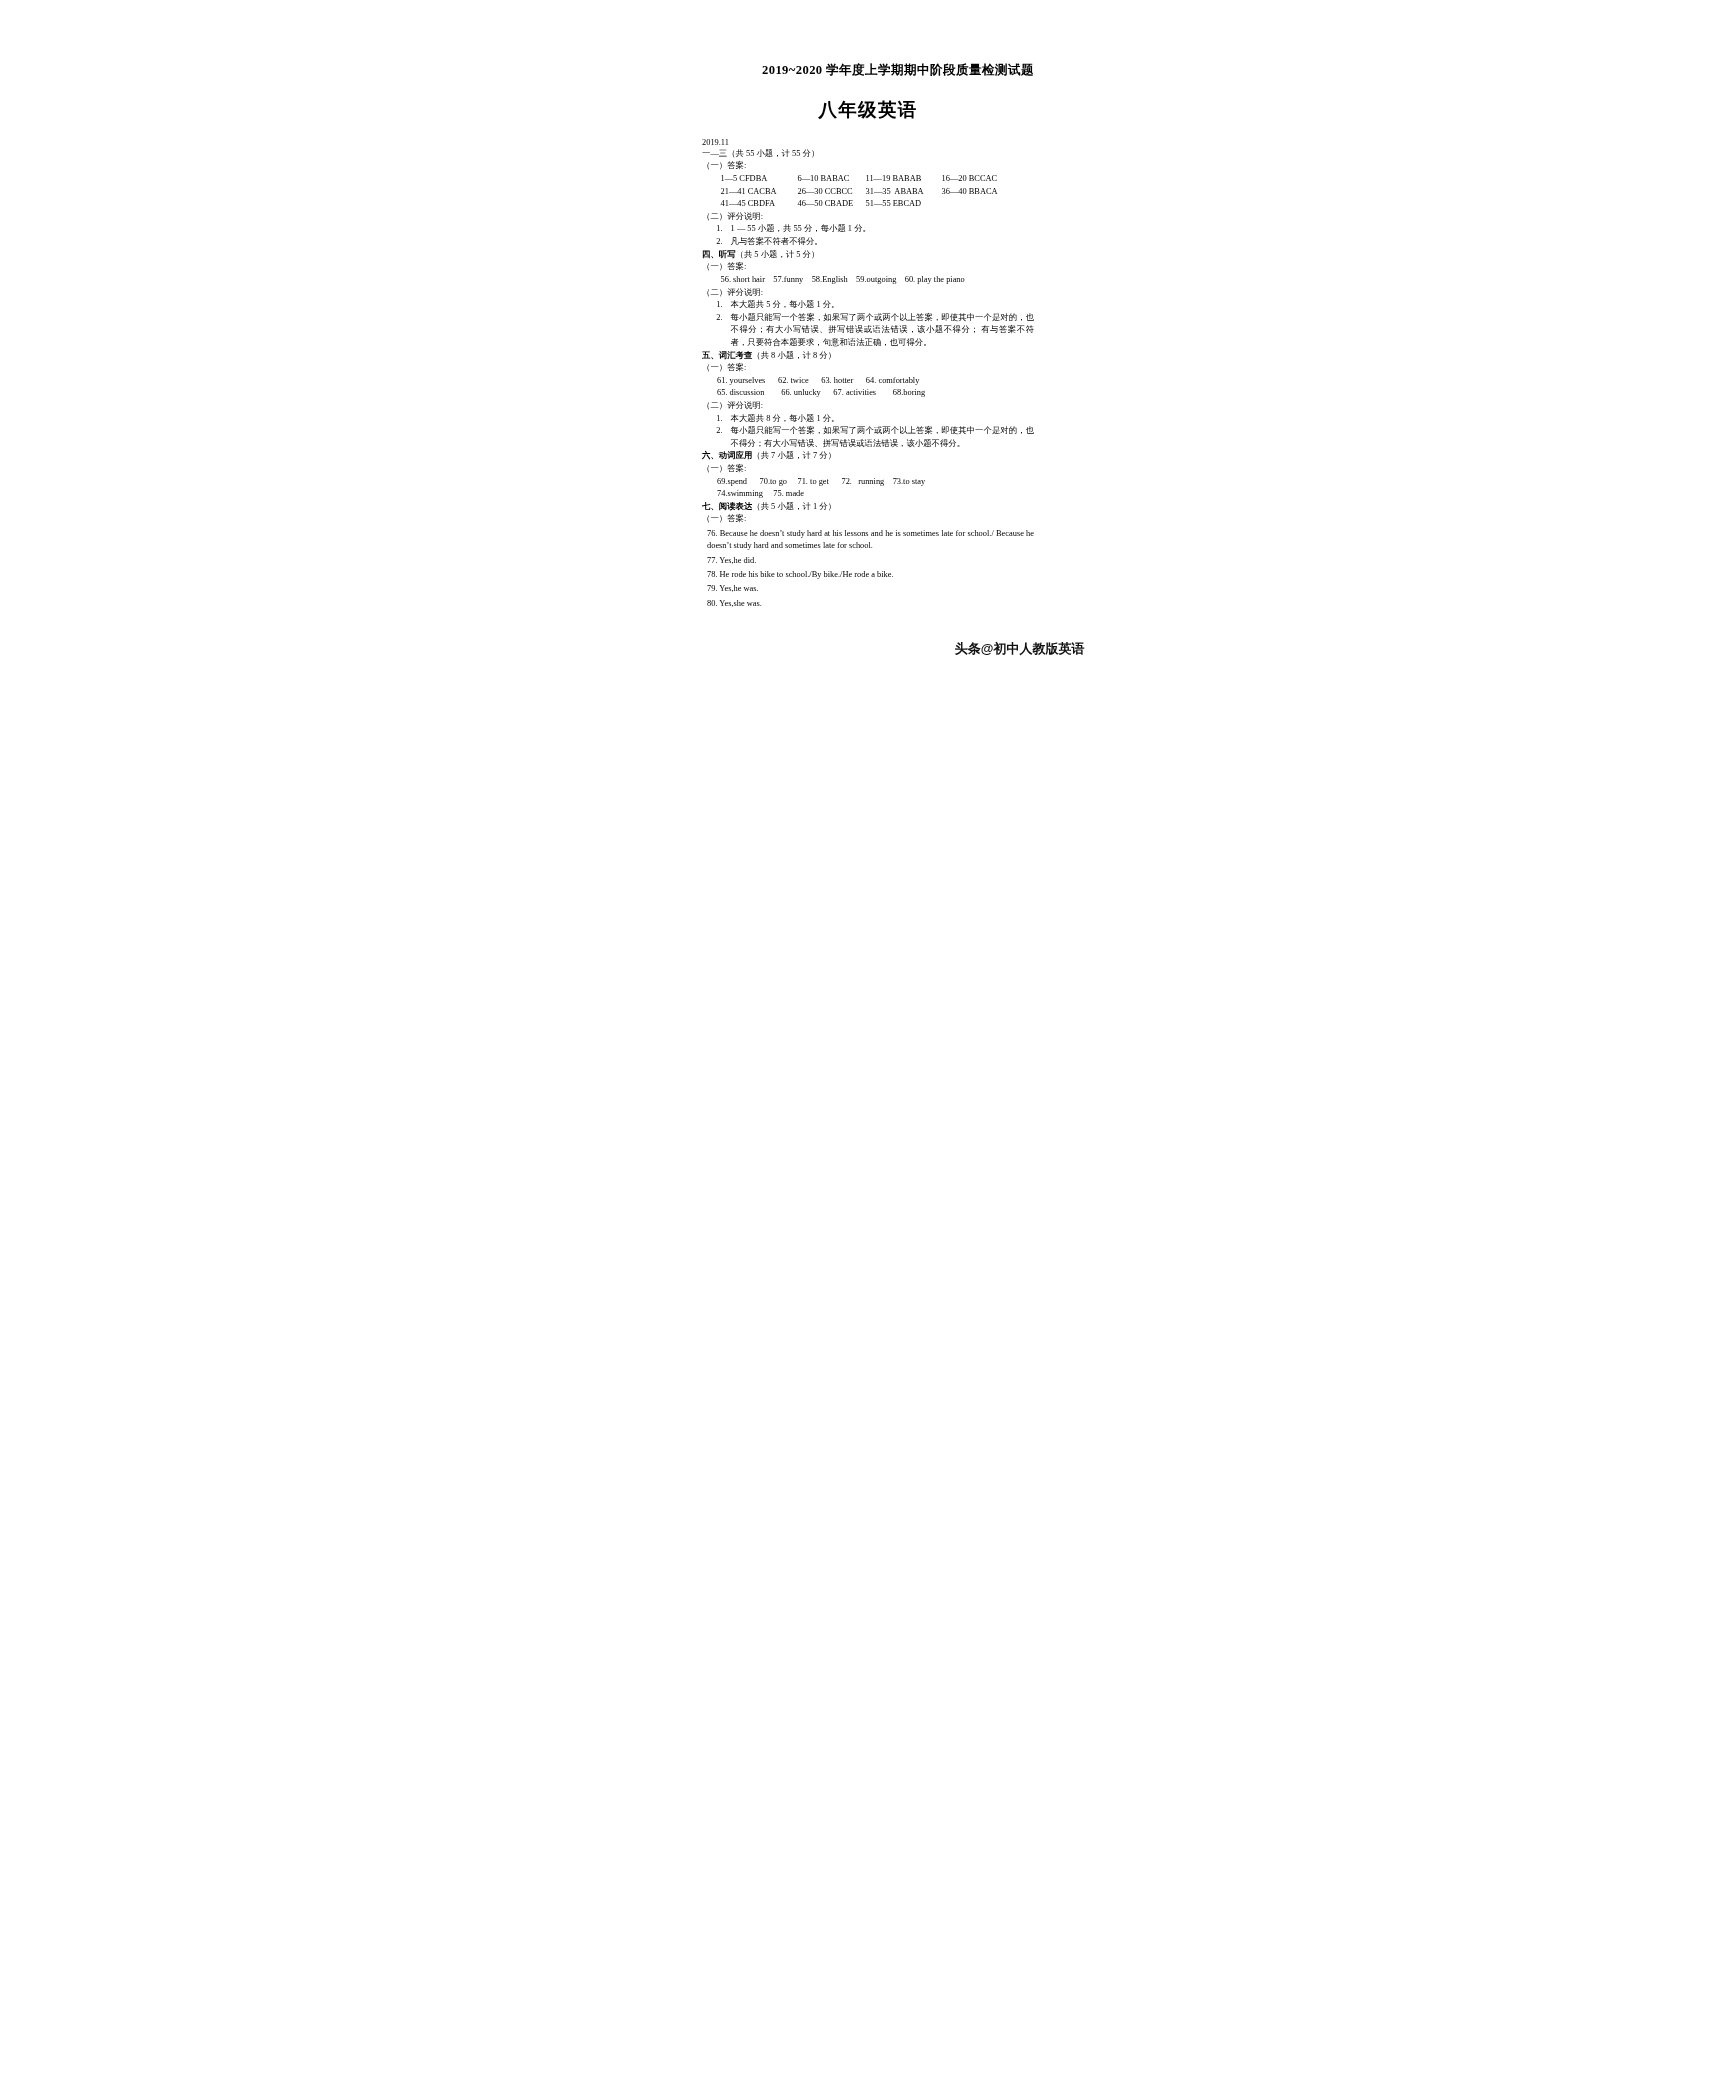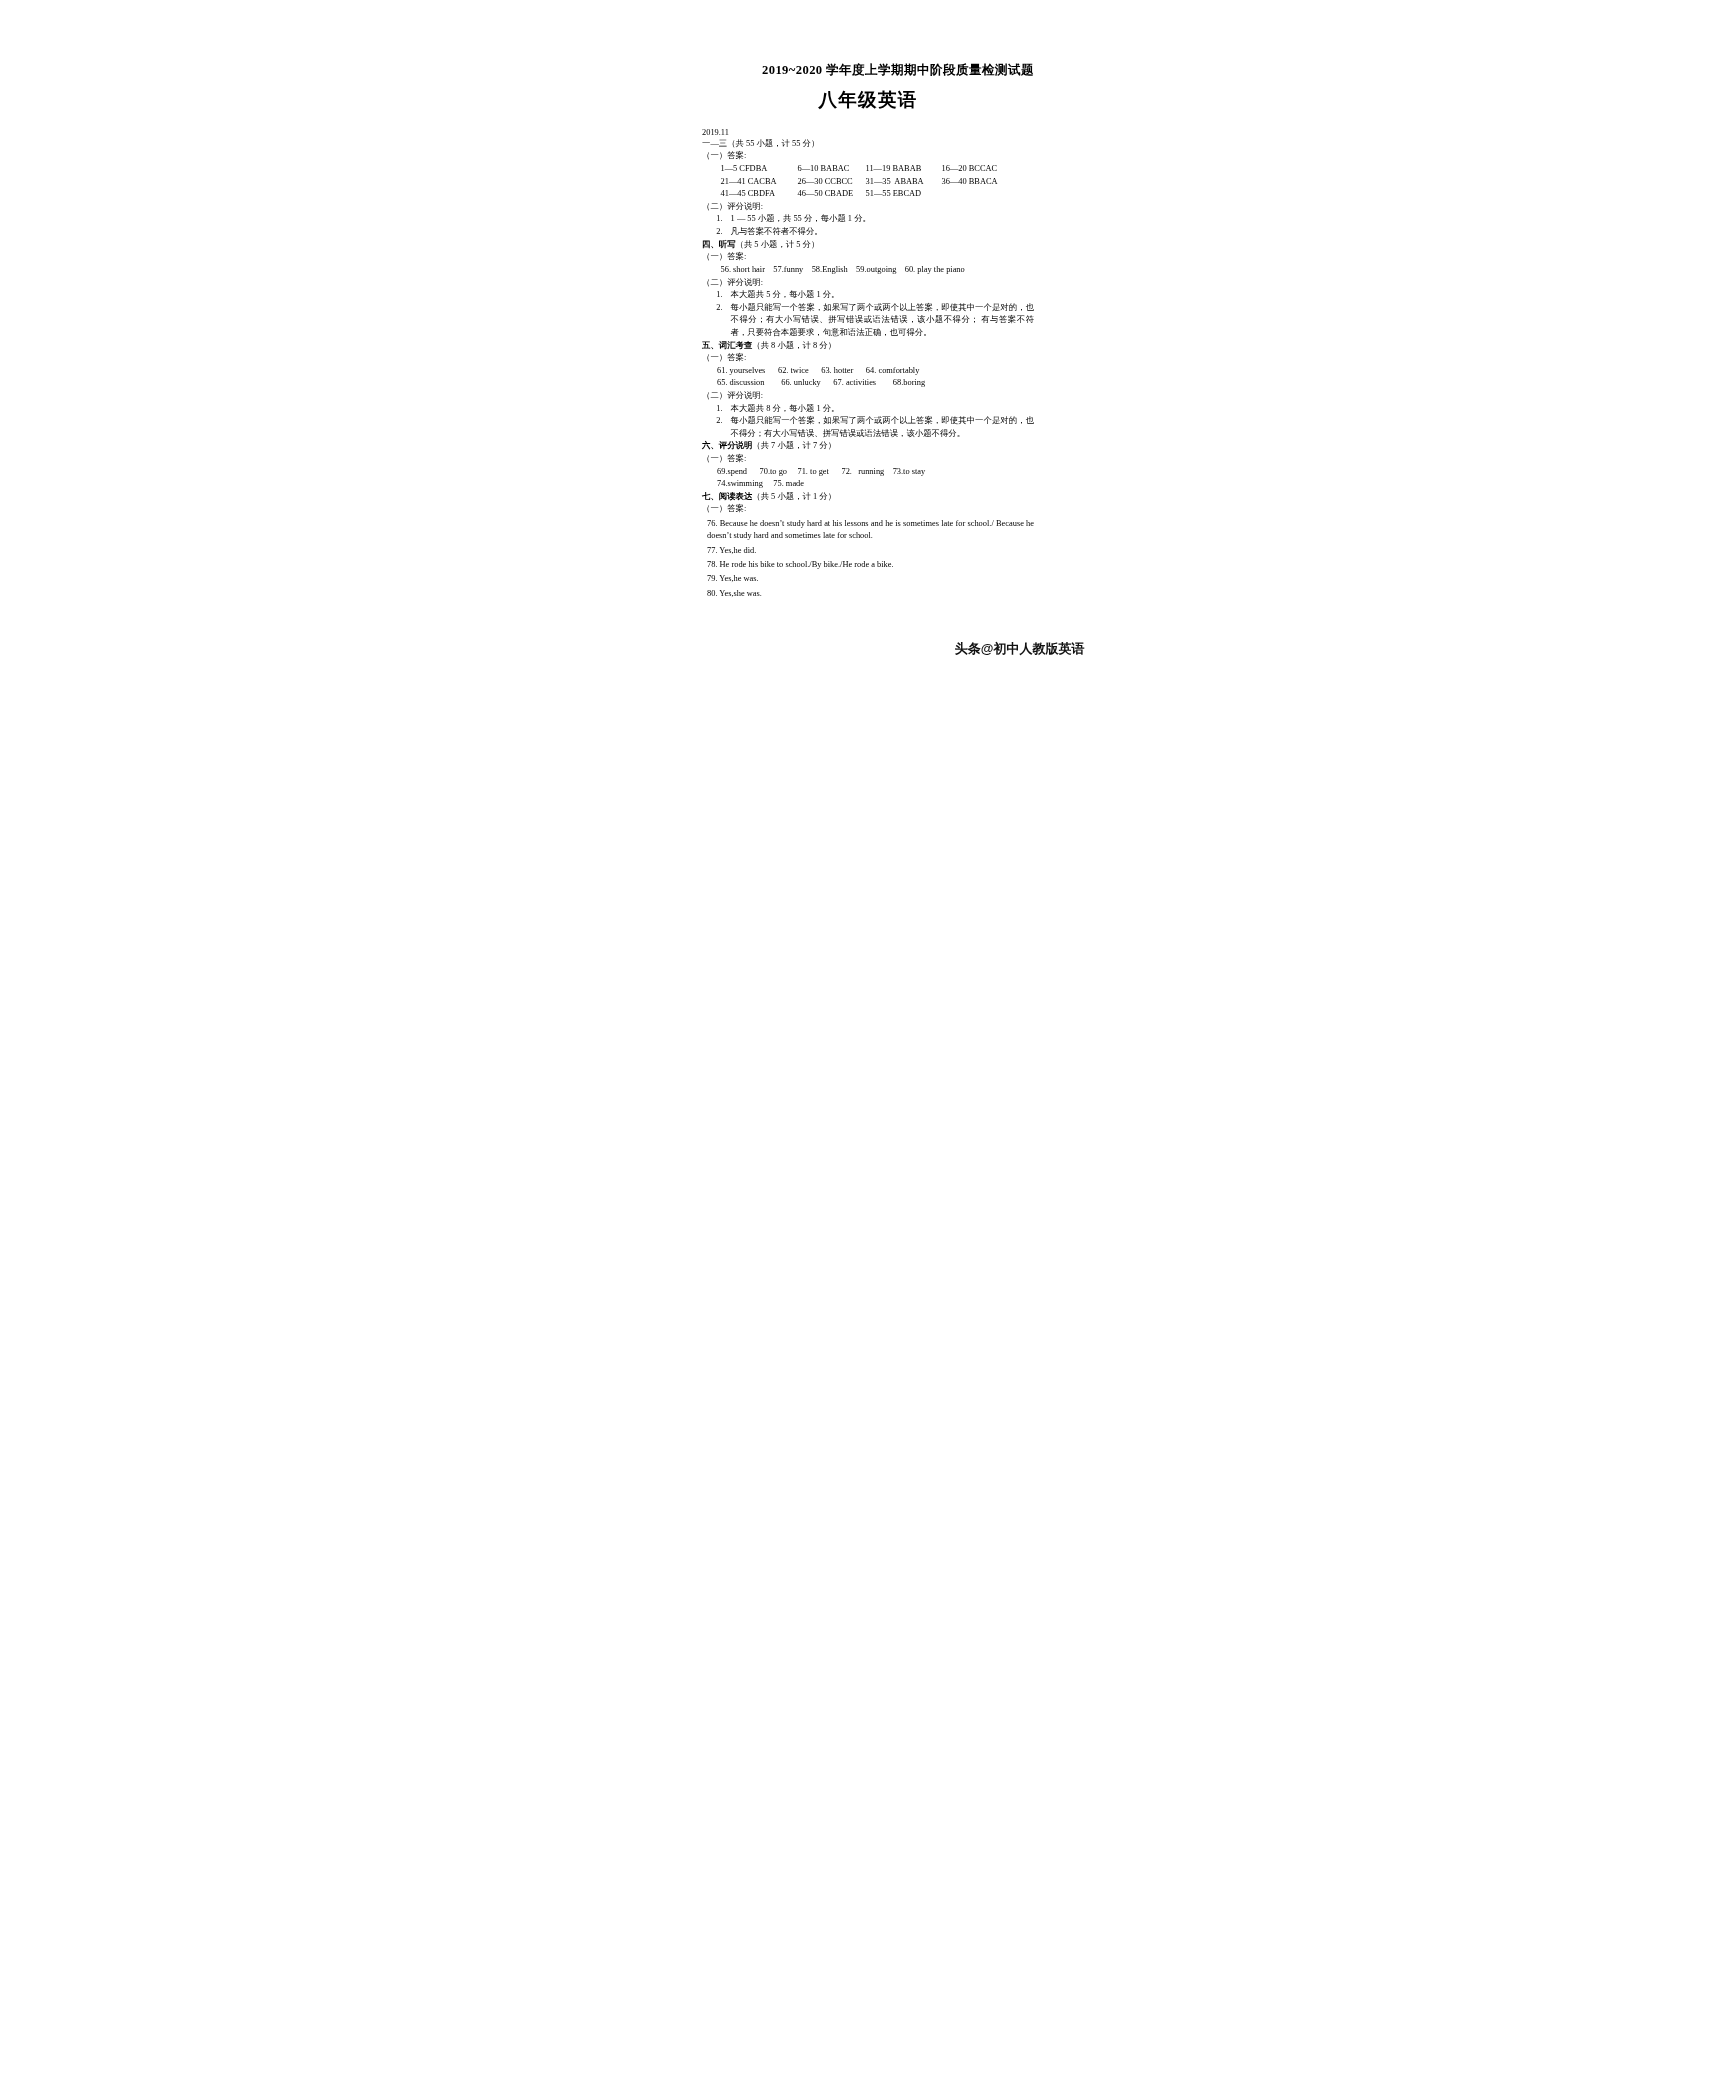--- a/index.html
+++ b/index.html
@@ -23,21 +23,21 @@
     font-size: 12.6px;
     font-weight: bold;
     letter-spacing: 0.4px;
     margin: 0;
   }
   .subject-title {
     text-align: center;
     font-size: 18.5px;
     font-weight: bold;
     letter-spacing: 1.3px;
-    margin: 8px 0 0 0;
+    margin: 18px 0 0 0;
   }
   .date-line {
     text-align: left;
     font-size: 8.4px;
     margin-top: 16px;
   }
   .content {
     font-size: 8.4px;
     line-height: 1.5;
     margin-top: 0.8px;
@@ -143,21 +143,21 @@
     <div class="list-item">
       <span class="num">1.</span>
       <div class="txt">本大题共 8 分，每小题 1 分。</div>
     </div>
     <div class="list-item">
       <span class="num">2.</span>
       <div class="txt">每小题只能写一个答案，如果写了两个或两个以上答案，即使其中一个是对的，也不得分；有大小写错误、拼写错误或语法错误，该小题不得分。</div>
     </div>
 
     <div class="line">
-      <span class="bold">六、评分说明</span><span>（共 7 小题，计 7 分）</span>
+      <span class="bold">六、动词应用</span><span>（共 7 小题，计 7 分）</span>
     </div>
     <div class="line">（一）答案:</div>
     <div class="line pre indent-b">69.spend      70.to go     71. to get      72.   running    73.to stay</div>
     <div class="line pre indent-b">74.swimming     75. made</div>
 
     <div class="line">
       <span class="bold">七、阅读表达</span><span>（共 5 小题，计 1 分）</span>
     </div>
     <div class="line">（一）答案:</div>
     <p class="ans-par justify">76.  Because he doesn’t study hard at his lessons and he is sometimes late for school./ Because he doesn’t study hard and sometimes late for school.</p>

